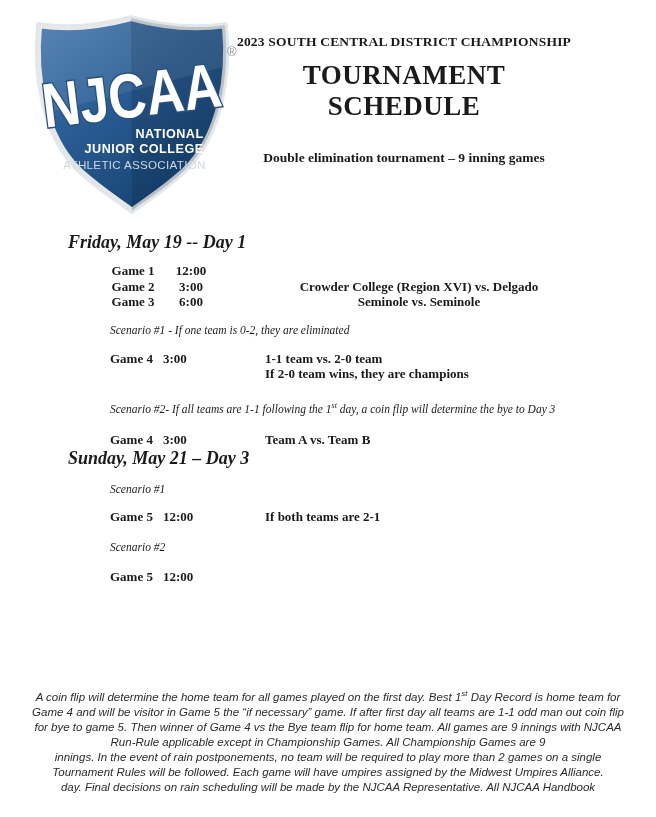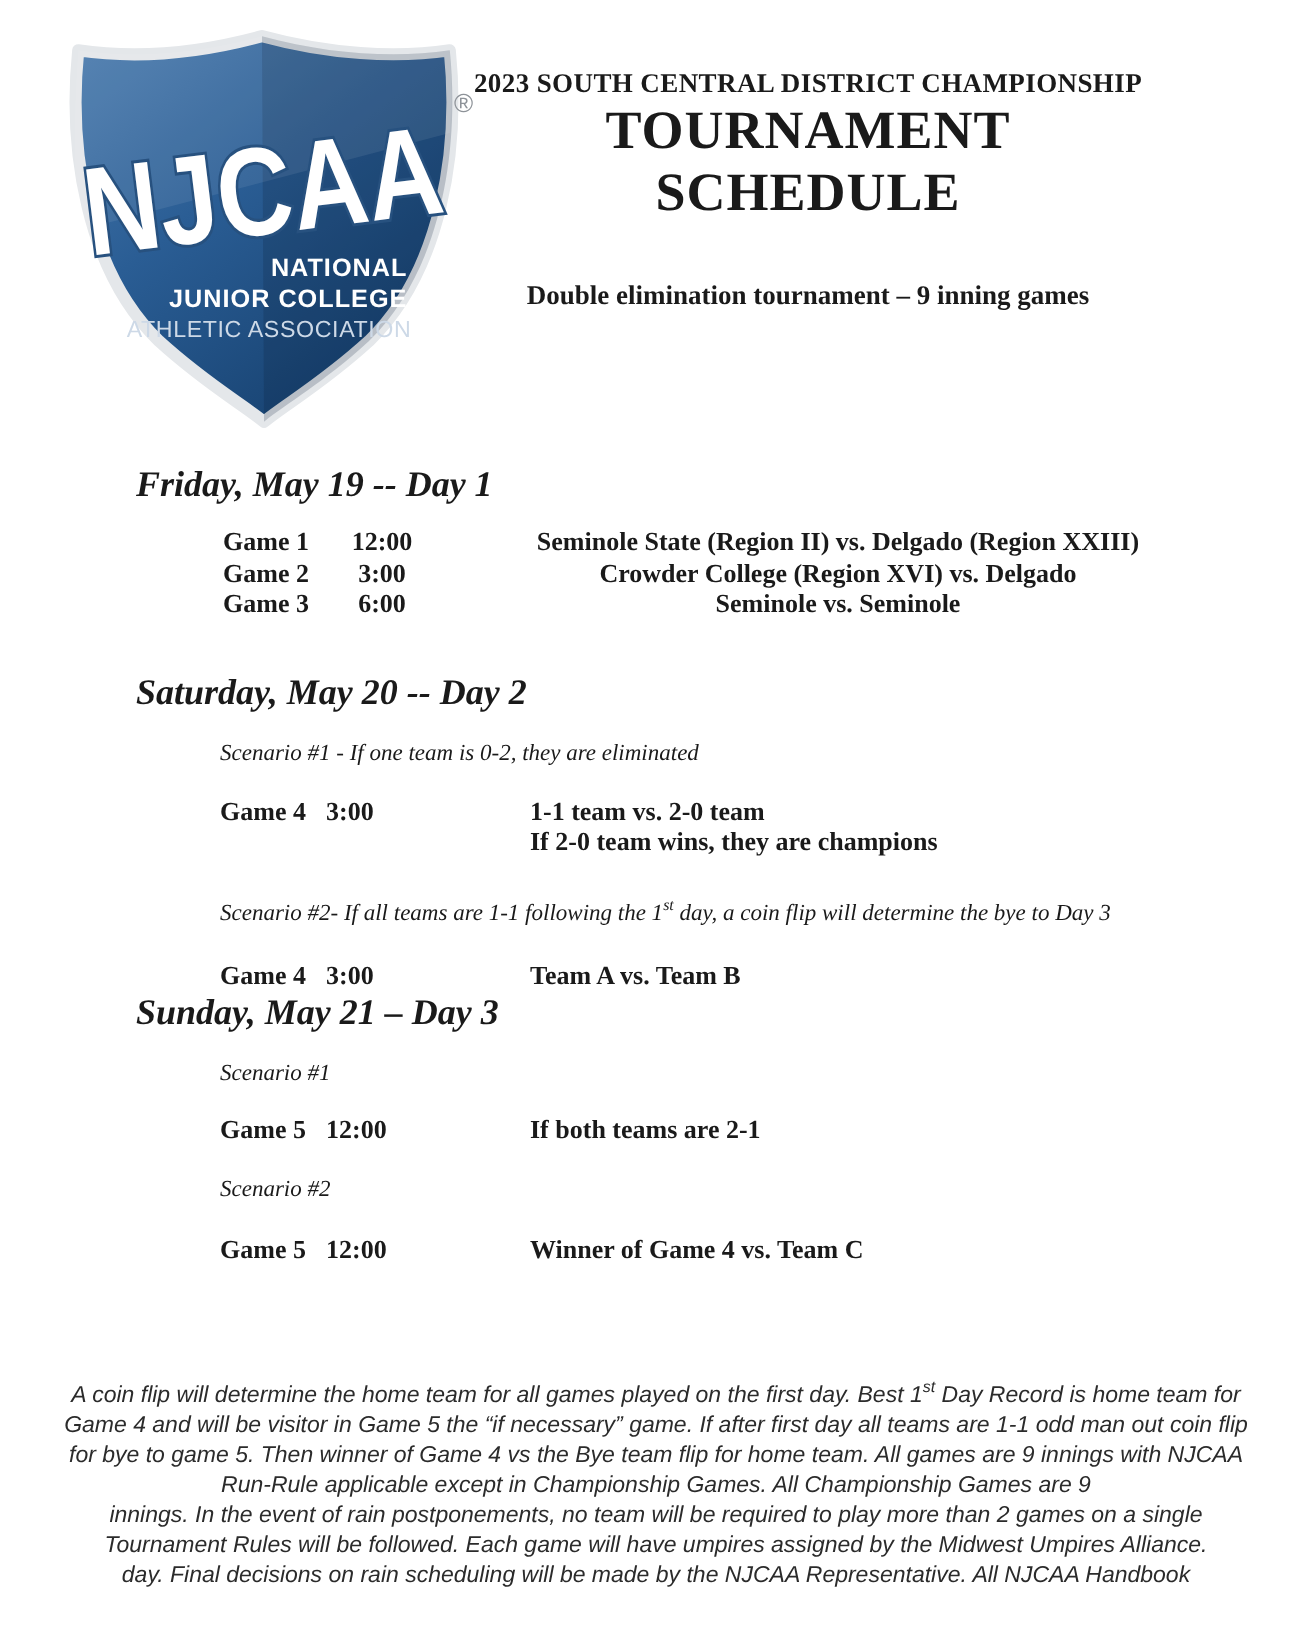--- a/index.html
+++ b/index.html
@@ -20,21 +20,21 @@
     font-family: "Liberation Sans", sans-serif;
     font-size: 13px; color: #8d9298;
   }
 
   
   .header-block {
     position: absolute; left: 236px; top: 34px; width: 336px;
     text-align: center;
   }
   .title-line1 { font-size: 13.5px; font-weight: bold; letter-spacing: 0.2px; }
-  .title-line2 { font-size: 27px; font-weight: bold; letter-spacing: 0.5px; margin-top: 0; }
+  .title-line2 { font-size: 27px; font-weight: bold; letter-spacing: 0.5px; margin-top: 10px; }
   .subtitle    { font-size: 13.5px; font-weight: bold; margin-top: 28px; }
 
   
   .content { position: absolute; left: 68px; top: 232px; width: 545px; }
 
   .day-heading {
     font-size: 18px; font-weight: bold; font-style: italic;
     height: 21px; line-height: 21px;
   }
   .h-sat { margin-top: 26px; }
@@ -105,35 +105,33 @@
   <div class="subtitle">Double elimination tournament – 9 inning games</div>
 </div>
 
 <div class="content">
 
   <div class="day-heading">Friday, May 19 -- Day 1</div>
   <div class="games-d1 indent">
     <div class="game-row">
       <span class="g-label">Game 1</span>
       <span class="g-time-d1">12:00</span>
-      <span class="g-desc">Seminole State (Region II) vs. Delgado (Region XXIII)</span>
     </div>
     <div class="game-row">
       <span class="g-label">Game 2</span>
       <span class="g-time-d1">3:00</span>
       <span class="g-desc">Crowder College (Region XVI) vs. Delgado</span>
     </div>
     <div class="game-row">
       <span class="g-label">Game 3</span>
       <span class="g-time-d1">6:00</span>
       <span class="g-desc">Seminole vs. Seminole</span>
     </div>
   </div>
 
-  <div class="day-heading h-sat">Saturday, May 20 -- Day 2</div>
   <div class="scenario indent">Scenario #1 - If one team is 0-2, they are eliminated</div>
   <div class="game-row indent row-gap">
     <span class="g-label">Game 4</span>
     <span class="g-time-d23">3:00</span>
     <span class="g-desc">
       <span style="display:block">1-1 team vs. 2-0 team</span>
       <span style="display:block">If 2-0 team wins, they are champions</span>
     </span>
   </div>
   <div class="scenario indent sc-gap">
@@ -149,21 +147,20 @@
   <div class="scenario indent">Scenario #1</div>
   <div class="game-row indent row-gap3">
     <span class="g-label">Game 5</span>
     <span class="g-time-d23">12:00</span>
     <span class="g-desc">If both teams are 2-1</span>
   </div>
   <div class="scenario indent sc-gap">Scenario #2</div>
   <div class="game-row indent row-gap4">
     <span class="g-label">Game 5</span>
     <span class="g-time-d23">12:00</span>
-    <span class="g-desc">Winner of Game 4 vs. Team C</span>
   </div>
 
 </div>
 
 <div class="footer">
   <div class="f-line">
     <span>A coin flip will determine the home team for all games played on the first day.  Best 1</span><sup>st</sup><span> Day Record is home team for</span>
   </div>
   <div class="f-line">Game 4 and will be visitor in Game 5 the “if necessary” game.  If after first day all teams are 1-1 odd man out coin flip</div>
   <div class="f-line">for bye to game 5.  Then winner of Game 4 vs the Bye team flip for home team.  All games are 9 innings with NJCAA</div>

